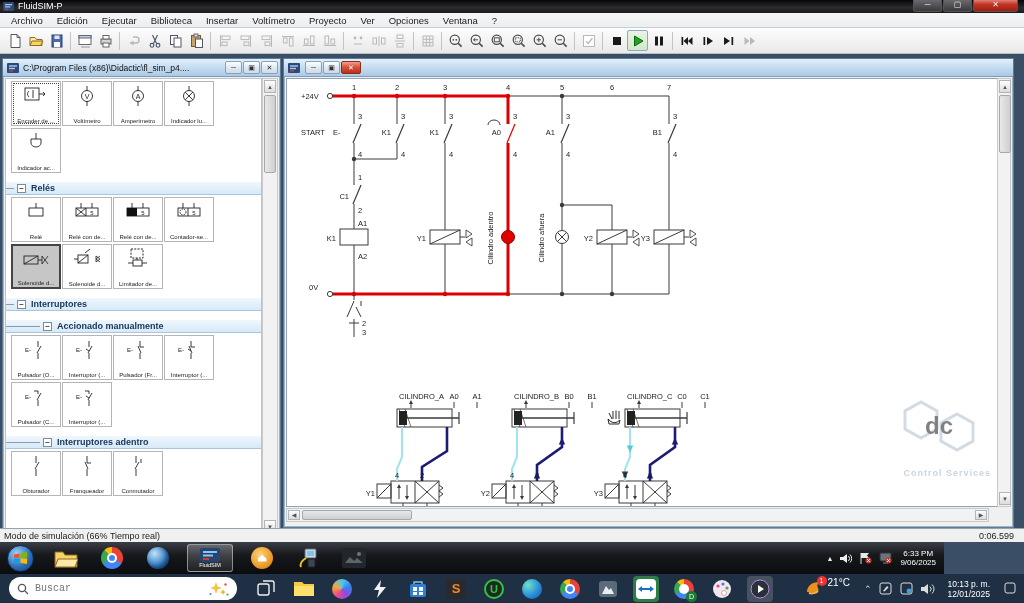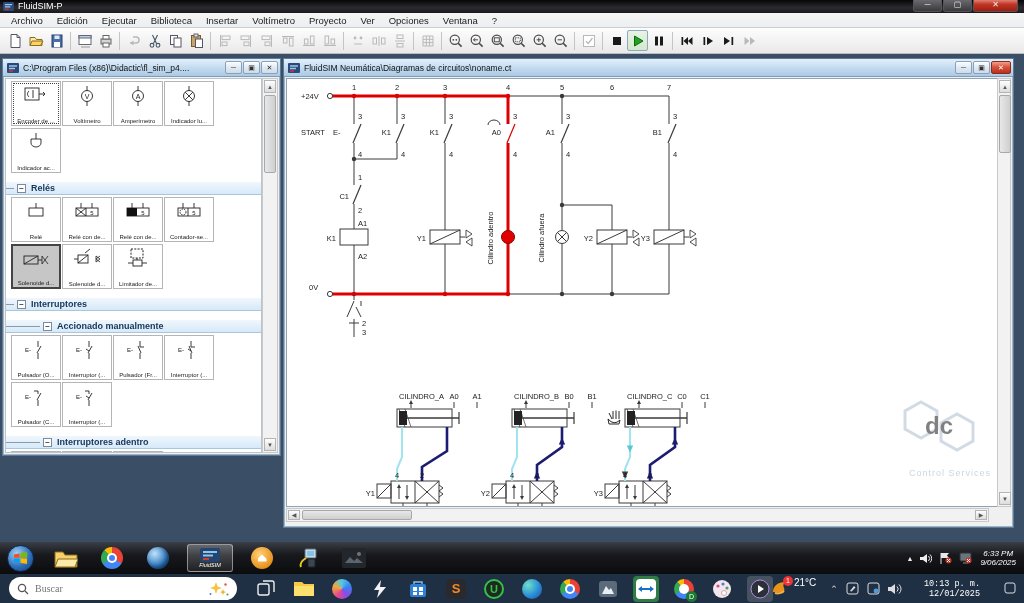--- a/index.html
+++ b/index.html
@@ -32,21 +32,21 @@
   .win { position:absolute; background:#f0f0f0; border:1px solid #5f7a94; box-shadow:0 0 0 1px #9db4c8 inset; }
   .wtitle { height:18px; background:linear-gradient(#e3f0fb,#bed8ee 60%,#acc9e4); border-bottom:1px solid #7f9db9;
     display:flex; align-items:center; padding:0 2px 0 4px; }
   .wtitle .ico { width:12px; height:10px; margin-right:4px; }
   .wtitle .txt { font-size:8.5px; color:#111; flex:1; white-space:nowrap; overflow:hidden; }
   .cbtn { width:17px; height:13px; margin-left:1px; border:1px solid #8aa0b8; border-radius:2px;
     background:linear-gradient(#fdfeff,#dfe9f2 50%,#cfdcea); font-size:7px; line-height:11px; text-align:center; color:#333; }
   .cbtn.red { background:linear-gradient(#f3a08f,#d9543c 45%,#b8301c); color:#fff; border-color:#8d2b1a; width:20px; }
 
   
-  #palette { left:2px; top:58px; width:279px; height:398px; }
+  #palette { left:2px; top:58px; width:279px; height:480px; }
   .palbody { position:absolute; left:2px; top:19px; right:18px; bottom:2px; background:#fff; overflow:hidden; border:1px solid #b9c4cc; }
   .palscroll { position:absolute; right:2px; top:19px; width:16px; bottom:2px; background:#f2f2f2; border:1px solid #c9c9c9; }
   .sbarrow { position:absolute; left:1px; width:12px; height:13px; background:linear-gradient(#fefefe,#dcdcdc); border:1px solid #b4b4b4;
     font-size:6px; text-align:center; line-height:12px; color:#555; }
   .sbthumb { position:absolute; left:1px; width:12px; background:linear-gradient(90deg,#e8e8e8,#cfcfcf); border:1px solid #a8a8a8; border-radius:2px;}
   .palrow { display:flex; padding-left:5px; margin-top:2px; }
   .palcell { width:50px; height:45px; border:1px solid #b5b5b5; margin-right:1px; background:#fff;
     display:flex; flex-direction:column; align-items:center; justify-content:flex-end; position:relative; }
   .palcell svg { position:absolute; top:2px; }
   .palcell .plabel { font-size:6px; color:#222; max-width:48px; overflow:hidden; white-space:nowrap; margin-bottom:1px; }
@@ -64,53 +64,53 @@
   .vscroll { position:absolute; right:2px; top:19px; width:14px; height:429px; background:#f2f2f2; border:1px solid #c9c9c9; }
   .hscroll { position:absolute; left:2px; top:449px; height:14px; width:703px; background:#f2f2f2; border:1px solid #c9c9c9; }
   .hbarrow { position:absolute; top:1px; width:12px; height:10px; background:linear-gradient(#fefefe,#dcdcdc); border:1px solid #b4b4b4;
     font-size:6px; text-align:center; line-height:9px; color:#555;}
   .hthumb { position:absolute; top:1px; height:10px; background:linear-gradient(#e8e8e8,#cfcfcf); border:1px solid #a8a8a8; border-radius:2px;}
 
   svg text { font-family:"Liberation Sans", sans-serif; fill:#1a1a1a; }
 
   
   .wm { position:absolute; right:11px; bottom:28px; width:110px; text-align:right; opacity:.55; pointer-events:none; }
-  .wm .wmtxt { font-size:9px; font-weight:normal; color:#9fb3c4; letter-spacing:1px; }
+  .wm .wmtxt { font-size:9px; font-weight:bold; color:#9fb3c4; letter-spacing:1px; }
 
   
   .statusbar { position:absolute; left:0; top:528px; width:1024px; height:14px; background:#f0f0f0; border-top:1px solid #98a0a8;
     display:flex; align-items:center; font-size:9px; color:#222; }
   .statusbar .mode { padding-left:4px; flex:1; }
   .statusbar .timer { padding-right:10px; }
 
   
-  .w7bar { position:absolute; left:0; top:542px; width:1024px; height:32px;
-    background:linear-gradient(#3b3f46,#17191d 40%,#0b0c0e); display:flex; align-items:center;font-style:italic; }
+  .w7bar { position:absolute; left:0; top:542px; width:944px; height:32px;
+    background:linear-gradient(#3b3f46,#17191d 40%,#0b0c0e); display:flex; align-items:center; }
   .orb { width:27px; height:27px; border-radius:50%; margin:0 9px 0 7px;
     background:radial-gradient(circle at 35% 30%, #9fd0f5, #2e6fba 55%, #123a75); border:1px solid #0c2a50;
     display:flex; align-items:center; justify-content:center; }
   .w7ico { width:28px; height:26px; margin:0 9px; display:flex; align-items:center; justify-content:center; }
   .w7active { width:46px; height:28px; margin:0 6px; border:1px solid rgba(255,255,255,.45); border-radius:3px;
     background:linear-gradient(rgba(255,255,255,.25),rgba(255,255,255,.08)); display:flex; flex-direction:column; align-items:center; justify-content:center;}
   .w7active .al { font-size:5.5px; color:#fff; }
   .w7tray { position:absolute; right:4px; top:0; height:32px; display:flex; align-items:center; color:#fff; }
   .w7tray .clk { text-align:center; font-size:8px; line-height:9px; margin-left:8px; margin-right:4px; color:#fff; }
   .trayico { margin-left:7px; display:flex; align-items:center; }
 
   
   .w11bar { position:absolute; left:0; top:574px; width:1024px; height:29px; background:#1f3044; display:flex; align-items:center; }
   .searchpill { width:228px; height:23px; border-radius:12px; background:#fff; margin-left:9px; display:flex; align-items:center; padding:0 8px; }
-  .searchpill input { border:none; outline:none; font-size:10px; color:#333; width:150px; background:transparent; font-family:Liberation Serif, serif;}
+  .searchpill input { border:none; outline:none; font-size:10px; color:#333; width:150px; background:transparent; font-family:Liberation Mono, monospace;}
   .w11icons { display:flex; align-items:center; margin-left:10px; }
   .w11ico { width:26px; height:26px; margin:0 6px; border-radius:4px; display:flex; align-items:center; justify-content:center; position:relative; }
   .w11ico.hl-green { background:#2e7d46; }
   .w11ico.hl-gray { background:#46525f; }
   .w11tray { position:absolute; right:2px; top:0; height:29px; display:flex; align-items:center; color:#fff; }
   .w11tray .temp { font-size:10px; margin:0 10px 12px 5px; }
-  .w11tray .clk { text-align:right; font-size:8.5px; line-height:10px; margin:0 18px;font-family:Liberation Mono, monospace; }
+  .w11tray .clk { text-align:right; font-size:8.5px; line-height:10px; margin:0 8px; }
   .badge { position:absolute; top:-3px; right:-4px; min-width:10px; height:10px; border-radius:5px; background:#e33; color:#fff;
     font-size:7px; line-height:10px; text-align:center; padding:0 2px; }
   .chev { color:#ddd; font-size:9px; margin:0 4px; }
   .trg { margin:0 4px; display:flex; align-items:center; }
 </style>
 </head>
 <body>
 
 <div id="stage">
 
@@ -596,21 +596,20 @@
     </div>
   </div>
 
   <div class="win" id="circuit">
     <div class="wtitle">
       <svg class="ico" viewBox="0 0 12 10">
           <rect width="12" height="10" rx="1" fill="#2b4a7a"></rect>
           <path d="M2 3h8M2 5.5h6" stroke="#9fc4e8" stroke-width="1.4"></path>
           <path d="M2 8h4" stroke="#d23a2a" stroke-width="1.4"></path>
         </svg>
-      <div class="txt">FluidSIM Neumática\Diagramas de circuitos\noname.ct</div>
       <div class="cbtn">─</div>
       <div class="cbtn">▣</div>
       <div class="cbtn red">✕</div>
     </div>
     <div class="canvas">
       <svg id="ckt" width="715" height="427" viewBox="0 0 715 427">
           <path d="M45 17 H221" fill="none" stroke="#dd0000" stroke-width="3"></path>
           <path d="M221 17 H382" fill="none" stroke="#3a3a3a" stroke-width="1.2"></path>
           <path d="M45 215 H221" fill="none" stroke="#dd0000" stroke-width="3"></path>
           <path d="M221 215 H382" fill="none" stroke="#3a3a3a" stroke-width="1.2"></path>
@@ -824,20 +823,24 @@
       <div class="sbthumb" style="top:16px;height:58px"></div>
       <div class="sbarrow" style="bottom:1px">▼</div>
     </div>
     <div class="hscroll">
       <div class="hbarrow" style="left:1px">◀</div>
       <div class="hthumb" style="left:15px;width:110px"></div>
       <div class="hbarrow" style="right:1px">▶</div>
     </div>
   </div>
 
+  <div class="statusbar">
+    <div class="mode">Modo de simulación (66% Tiempo real)</div>
+    <div class="timer">0:06.599</div>
+  </div>
 
   <div class="w7bar">
     <div class="orb">
       <svg width="13" height="12" viewBox="0 0 13 12">
           <path d="M0 2.5l5.5-1v4.3H0z" fill="#f25022"></path>
           <path d="M6.5 1.3L13 0v5.8H6.5z" fill="#7fba00"></path>
           <path d="M0 6.5h5.5v4.3L0 9.8z" fill="#00a4ef"></path>
           <path d="M6.5 6.5H13V12l-6.5-1.2z" fill="#ffb900"></path>
         </svg>
     </div>

